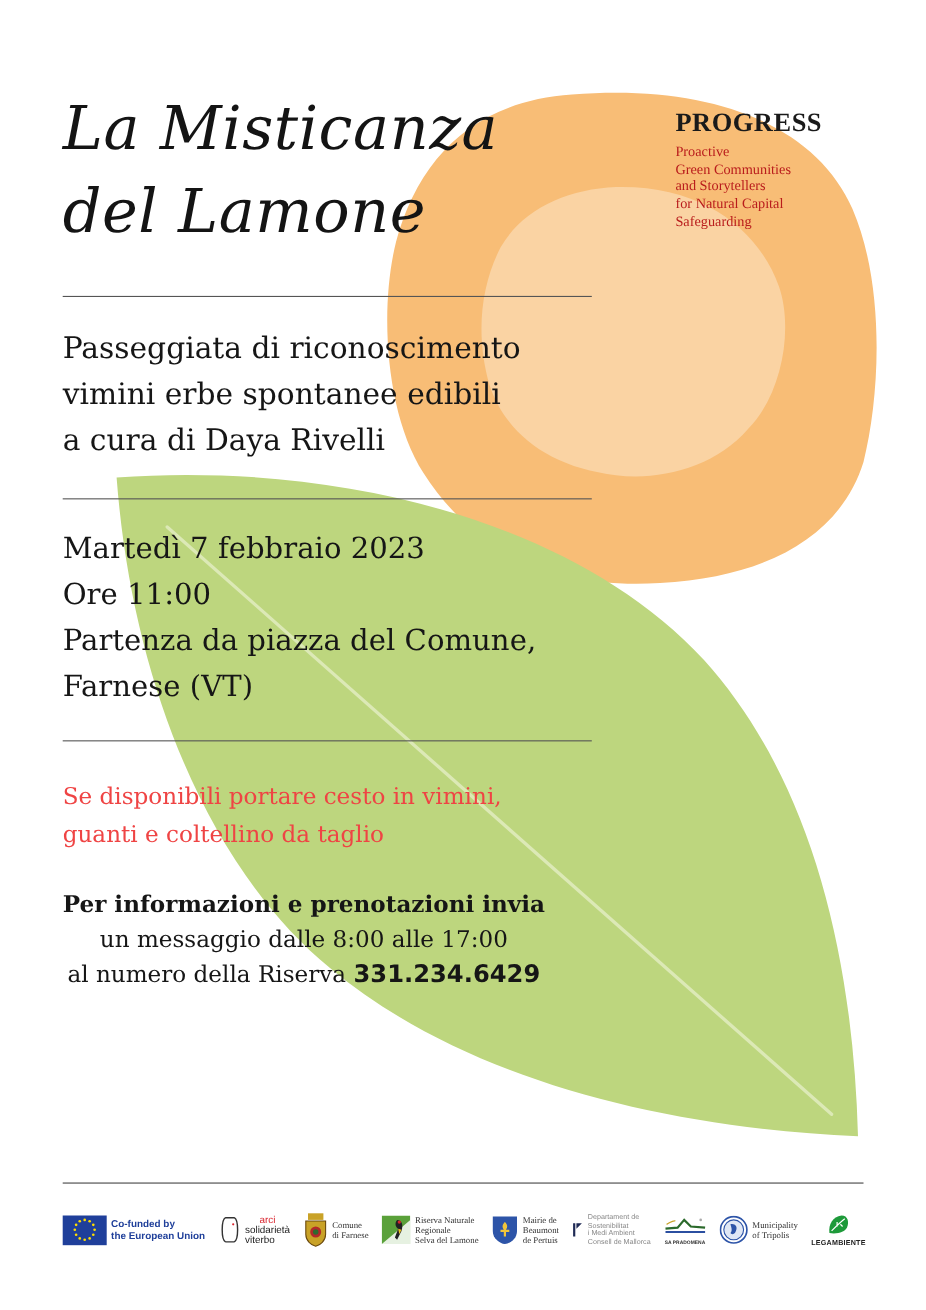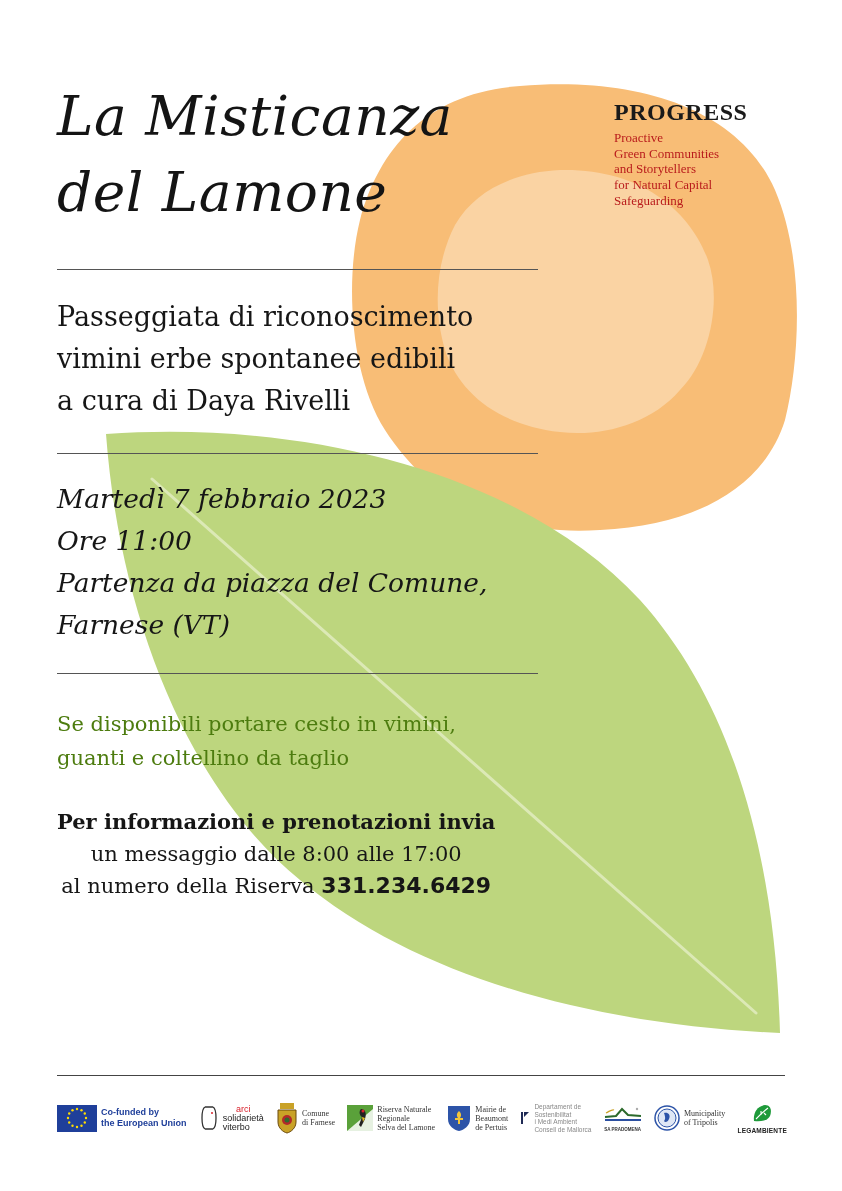--- a/index.html
+++ b/index.html
@@ -7,23 +7,23 @@
   .bg-shapes { position:absolute; left:0; top:0; width:842px; height:1191px; z-index:0; }
   .layer { position:absolute; z-index:2; }
   .title { left:57px; top:78px; font-family:"DejaVu Serif", serif; font-style:italic; font-weight:normal; font-size:55px; line-height:76px; letter-spacing:0.5px; color:#141414; }
   .title div { white-space:nowrap; }
   .progress { left:614px; top:98px; }
   .progress .brand { font-family:"Liberation Serif", serif; font-weight:bold; font-size:24px; letter-spacing:0.5px; color:#1a1a1a; line-height:28px; }
   .progress .sub { font-family:"Liberation Serif", serif; font-size:13px; line-height:15.7px; color:#b91c1c; margin-top:4px; }
   .rule { position:absolute; left:57px; width:481px; height:1px; background:#555; z-index:2; }
   .subtitle { left:57px; top:296px; font-size:27px; line-height:42px; font-family:"DejaVu Serif", serif; color:#161616; }
   .subtitle div { white-space:nowrap; }
-  .details { left:57px; top:478px; font-size:26.5px; line-height:42px; font-style:italic; font-family:"DejaVu Serif", serif; color:#161616; }
+  .details { left:57px; top:478px; font-size:26.5px; line-height:42px; font-family:"DejaVu Serif", serif; color:#161616; }
   .details div { white-space:nowrap; }
-  .notes { left:57px; top:707px; font-size:21px; line-height:34px; font-family:"DejaVu Serif", serif; color:#4d7c0f; }
+  .notes { left:57px; top:707px; font-size:21px; line-height:34px; font-family:"DejaVu Serif", serif; color:#ef4444; }
   .notes div { white-space:nowrap; }
   .info { left:57px; top:806px; font-size:21px; line-height:32px; font-family:"DejaVu Serif", serif; color:#161616; }
   .info div { white-space:nowrap;text-align:center; }
   .info .bold { font-weight:bold; }
   .info .phone { font-family:"DejaVu Sans", sans-serif; font-weight:bold; font-size:22px; }
   .footer-rule { position:absolute; left:57px; top:1075px; width:728px; height:1px; background:#444; z-index:2; }
   .logos { position:absolute; left:57px; top:1098px; width:730px; height:40px; z-index:2; display:flex; align-items:center; justify-content:space-between; }
   .logo { display:flex; align-items:center; gap:4px; }
   .logo-text { font-family:"Liberation Serif", serif; font-size:8px; line-height:9px; color:#333; white-space:pre-line; }
   .eu-flag { width:40px; height:27px; background:#1f3f9a; display:flex; align-items:center; justify-content:center; }

